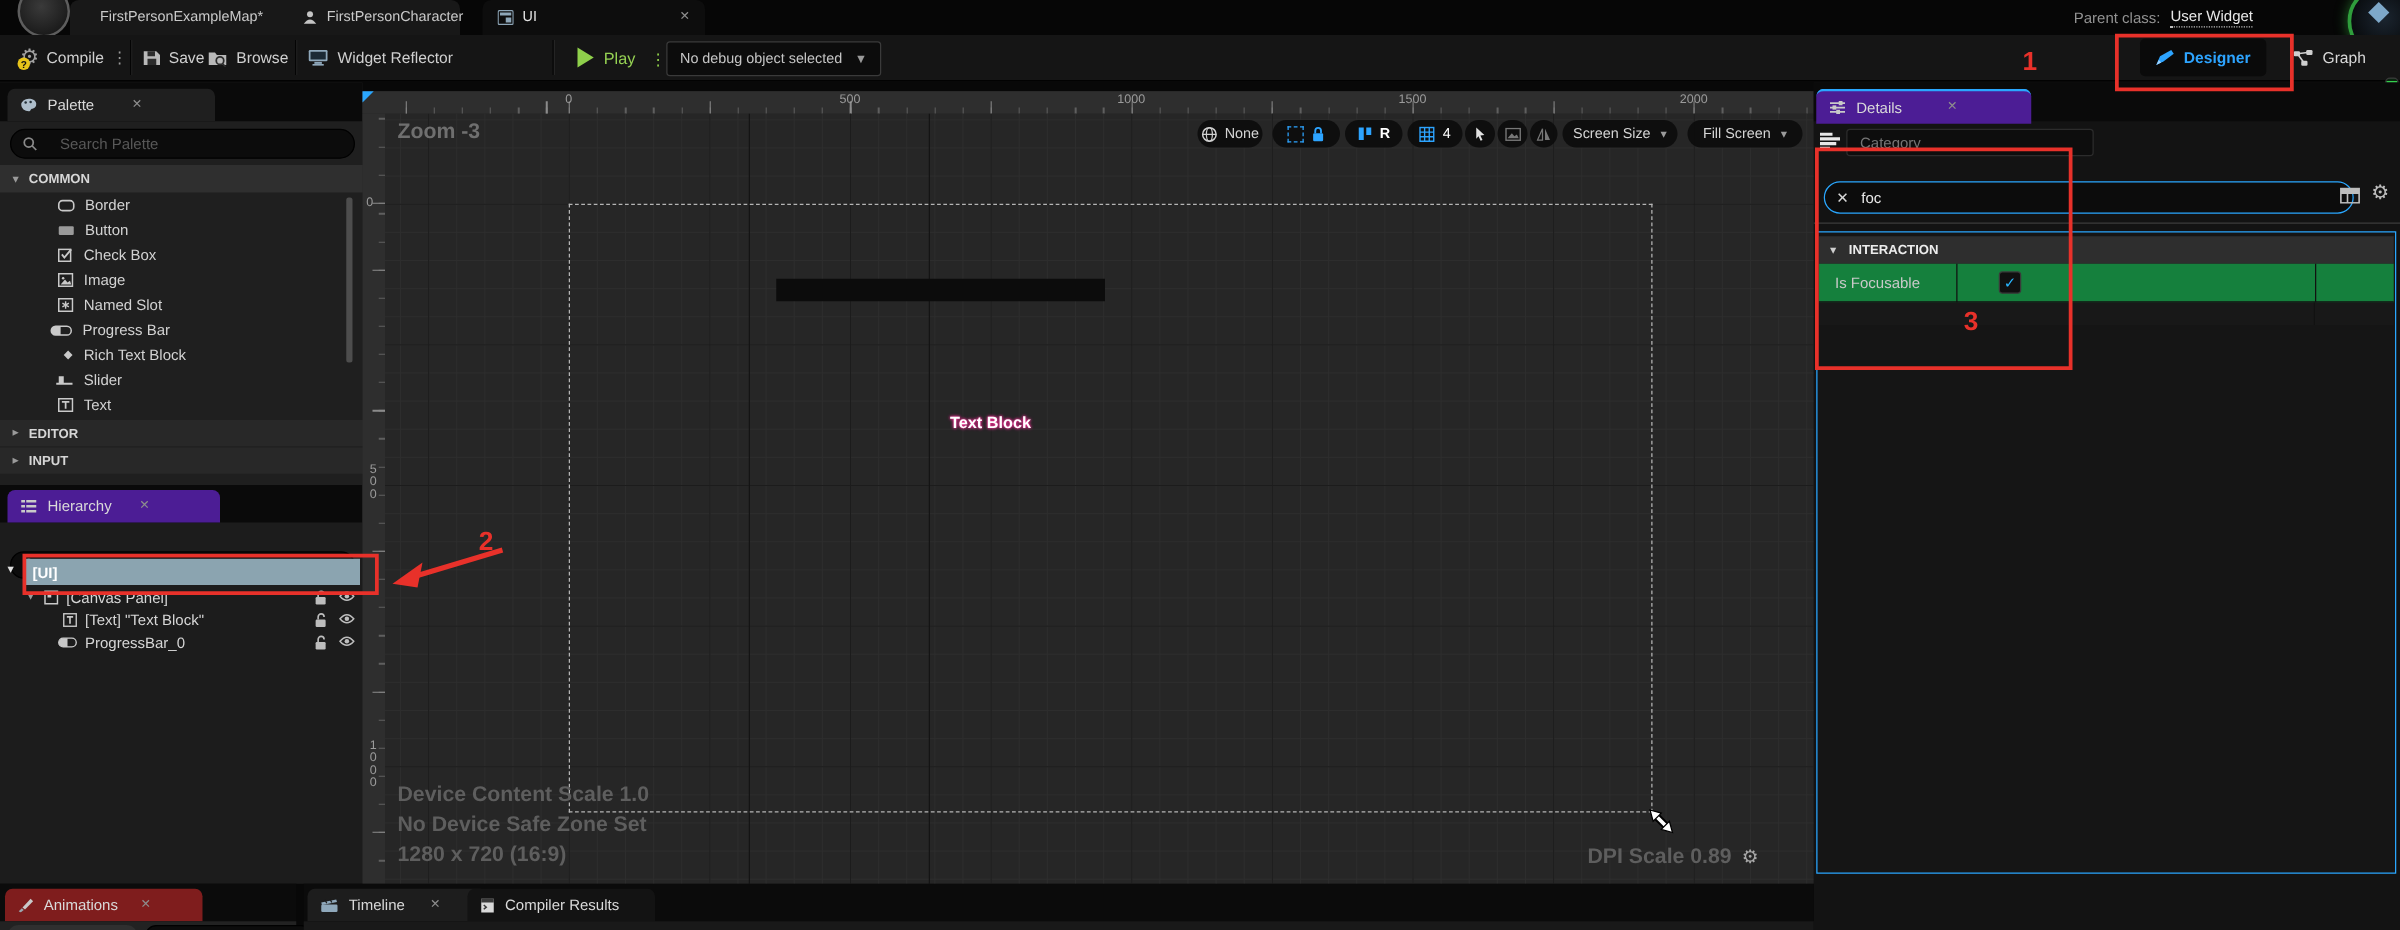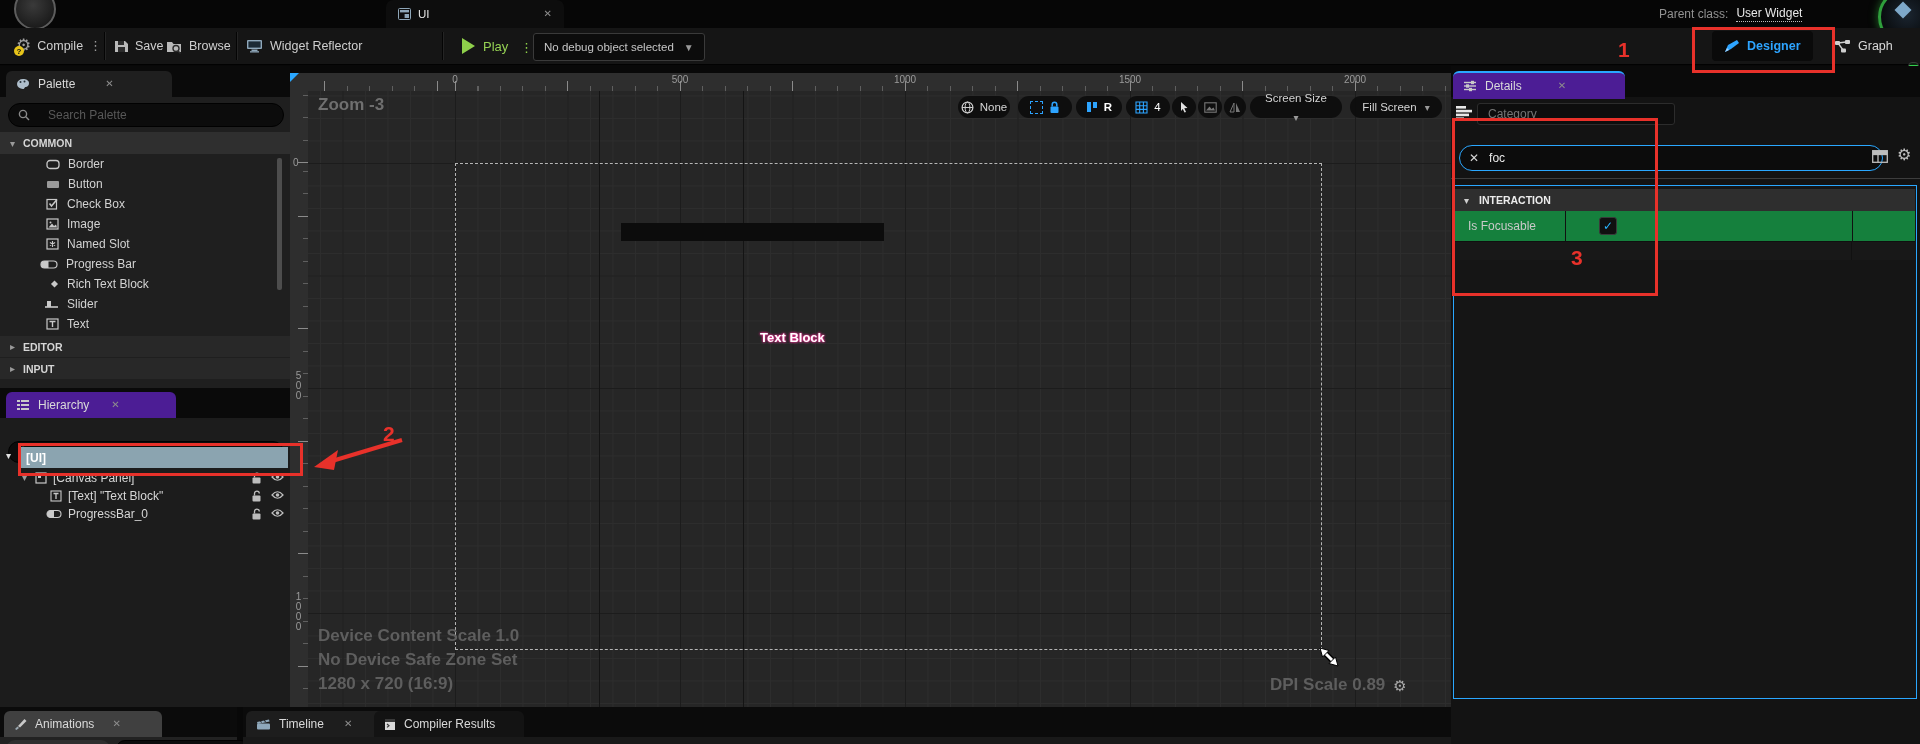--- a/index.html
+++ b/index.html
@@ -96,20 +96,35 @@
   .scroll-thumb{background:#4d4d4d;border-radius:2px;}
 </style>
 </head>
 <body>
 
 <div id="screen">
 
   <div class="ab tabbar">
     <div class="ab logo-circle"></div>
 
+    <div class="ab tabgroup flex" style="left:56px;width:312px;">
+      <div class="flex" style="padding:0 18px 0 24px;">
+        <span class="doctab-label">FirstPersonExampleMap*</span>
+      </div>
+      <div class="tab-divider" style="position:relative;"></div>
+      <div class="flex" style="padding:0 14px;gap:7px;">
+        <span>
+          <svg width="12" height="12" viewBox="0 0 12 12">
+              <circle cx="6" cy="3.4" r="2.4" fill="#c4c4c4"></circle>
+              <path d="M1 11 q5 -7 10 0 Z" fill="#c4c4c4"></path>
+            </svg>
+        </span>
+        <span class="doctab-label">FirstPersonCharacter</span>
+      </div>
+    </div>
 
     <div class="ab tabgroup ui-tab flex" style="left:386px;width:178px;justify-content:space-between;padding:0 12px;box-sizing:border-box;">
       <span class="flex" style="gap:7px;">
         <span>
           <svg width="13" height="12" viewBox="0 0 13 12">
               <rect x="0.5" y="0.5" width="12" height="11" rx="1" fill="none" stroke="#8ea6b8"></rect>
               <rect x="2" y="2" width="9" height="2.4" fill="#8ea6b8"></rect>
               <rect x="6.6" y="6" width="4.4" height="4" fill="#8ea6b8"></rect>
             </svg>
         </span>
@@ -518,21 +533,21 @@
       </span>
     </div>
     <div class="cv-pill" style="left:934px;width:22px;">
       <span>
         <svg width="12" height="11" viewBox="0 0 12 11">
             <path d="M5 1 V10 L1 10 Z" fill="none" stroke="#777" stroke-width="1"></path>
             <path d="M7 1 V10 L11 10 Z" fill="#777"></path>
           </svg>
       </span>
     </div>
-    <div class="cv-pill" style="left:960px;width:92px;gap:8px;flex-direction:column;">
+    <div class="cv-pill" style="left:960px;width:92px;gap:8px;">
       <span>Screen Size</span>
       <span class="chev">▾</span>
     </div>
     <div class="cv-pill" style="left:1060px;width:92px;gap:8px;">
       <span>Fill Screen</span>
       <span class="chev">▾</span>
     </div>
 
     <div class="ab dashed-rect" style="left:165px;top:90px;width:865px;height:485px;"></div>
 
@@ -620,21 +635,21 @@
         </div>
         <span class="ab" style="left:397px;top:0;width:1px;height:31px;background:#111;"></span>
       </div>
       <div class="ab" style="left:1px;top:56px;width:460px;height:18px;background:#181818;">
         <span class="ab" style="left:396px;top:0;width:1px;height:18px;background:#111;"></span>
       </div>
     </div>
   </div>
 
   <div class="ab" style="left:0;top:707px;width:237px;height:37px;background:#0b0b0b;">
-    <div class="ab panel-tab" style="left:4px;top:4px;width:138px;height:26px;background:#404040;">
+    <div class="ab panel-tab" style="left:4px;top:4px;width:138px;height:26px;background:#7f1d1d;">
       <span>
         <svg width="13" height="12" viewBox="0 0 13 12">
             <path d="M1 11 L3.5 8.5 L5 10 L2.5 12 Z" fill="#9aa7b0"></path>
             <path d="M4 8 L10.5 1 L12.5 3 L6 9.5 Z" fill="#c9c9c9"></path>
           </svg>
       </span>
       <span class="panel-title">Animations</span>
       <span class="close-x" style="margin-left:10px;">✕</span>
     </div>
     <div class="ab" style="left:0;top:30px;width:237px;height:7px;background:#222;"></div>

